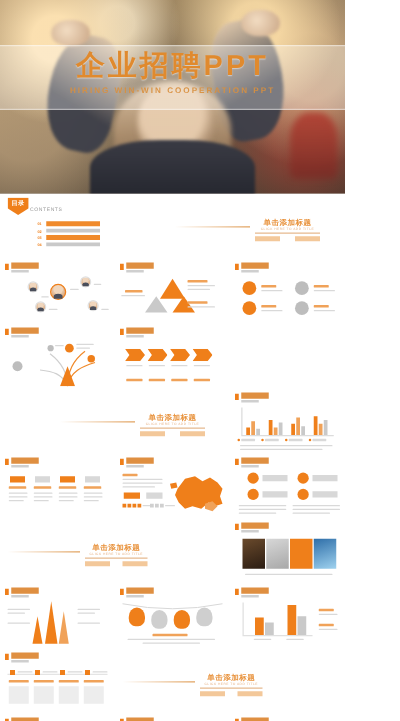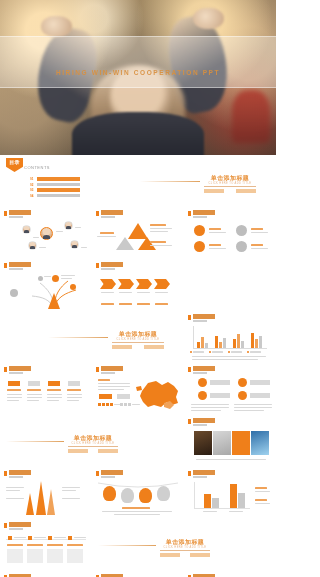--- a/index.html
+++ b/index.html
@@ -165,20 +165,21 @@
       <div class="hp-arm-l"></div>
       <div class="hp-arm-r"></div>
       <div class="hp-fist-l"></div>
       <div class="hp-fist-r"></div>
       <div class="hp-hair"></div>
       <div class="hp-head"></div>
       <div class="hp-body"></div>
       <div class="hp-red"></div>
     </div>
     <div class="hero-band"></div>
+    <div class="hero-title">企业招聘PPT</div>
     <div class="hero-sub">HIRING WIN-WIN COOPERATION PPT</div>
   </div>
 
   <div class="grid">
 
     <div class="slide">
       <div class="inner">
         <div class="badge"></div>
         <div class="badge-txt">目录</div>
         <div class="contents-label">CONTENTS</div>

